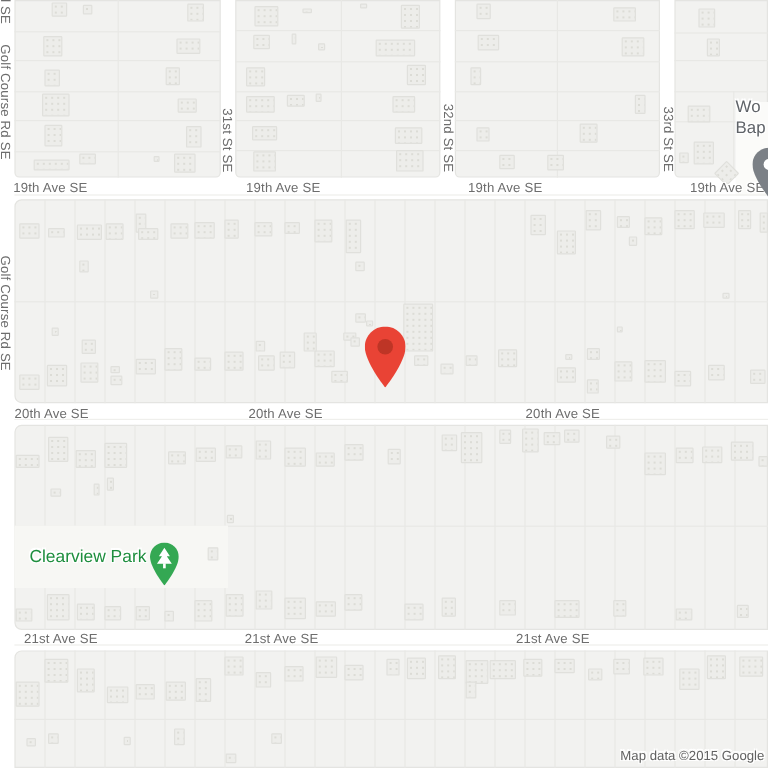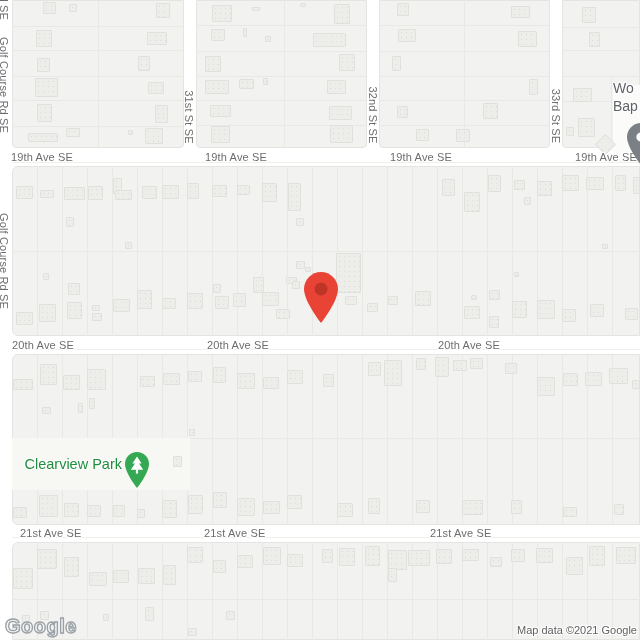--- a/index.html
+++ b/index.html
@@ -377,15 +377,14 @@
   </svg>
 
   <svg class="pin" width="24" height="36" viewBox="0 0 24 36" style="left: 125px; top: 452px;">
     <path d="M12 0C5.4 0 0 5.4 0 12c0 9 12 24 12 24s12-15 12-24C24 5.4 18.6 0 12 0z" fill="var(--park-pin,#34A853)"></path>
     <path d="M12 4.5l4.6 7h-2.6l4.2 6.3H5.8L10 11.5H7.4l4.6-7z" fill="#ffffff"></path>
     <rect x="10.9" y="17.4" width="2.2" height="4.2" fill="#ffffff"></rect>
   </svg>
 
   <div class="park-label" style="left: 122px; top: 464px;">Clearview Park</div>
 
-  <div class="logo">Google</div>
-  <div class="attr">Map data ©2021 Google</div>
+  <div class="attr">Map data ©2015 Google</div>
 </div>
 
 </body></html>

